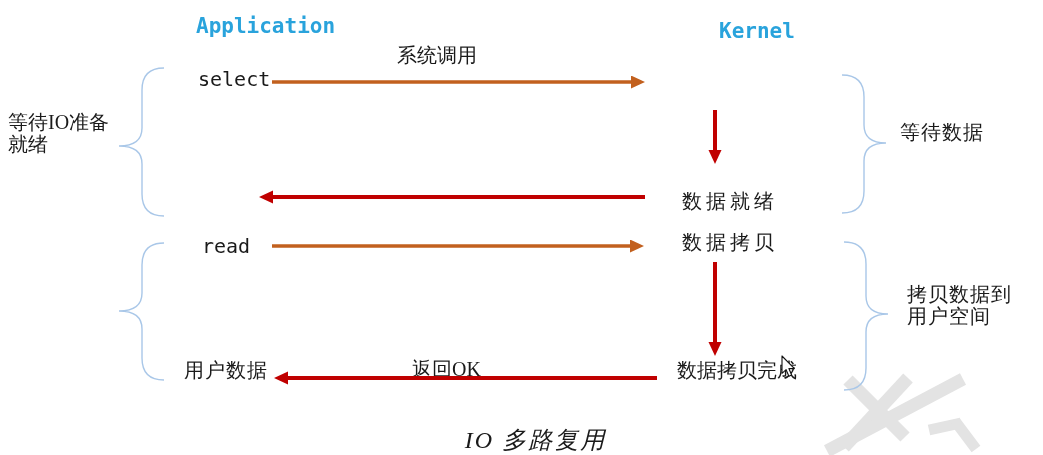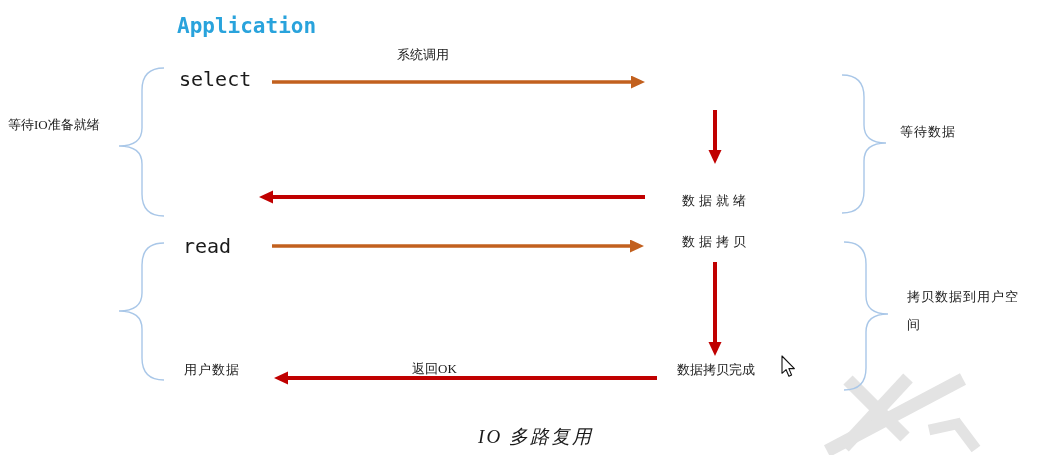--- a/index.html
+++ b/index.html
@@ -15,42 +15,44 @@
     position:relative;
     width:1043px;height:455px;
     background:#ffffff;
     overflow:hidden;
     font-family:"Liberation Serif","DejaVu Serif",serif;
   }
   .txt{position:absolute;white-space:nowrap;color:var(--text_black);line-height:26px;}
   .mono{
     font-family:"DejaVu Sans Mono","Liberation Mono",monospace;
     font-size:20px;
+    margin-left:19px;
   }
   .hdr{color:var(--accent_cyan);font-weight:bold;font-size:21px;}
-  .cjk{font-size:13px;}
+  .cjk{font-size:20px;}
   .sp4{letter-spacing:4px;}
   .sp1{letter-spacing:1px;}
-  .wrap{white-space:normal;word-break:break-all;line-height:28px;}
+  .wrap{white-space:normal;word-break:break-all;line-height:22px;}
   .title-cjk{
     position:absolute;left:0;right:0;top:424px;
     text-align:center;
-    font-size:19px;font-style:italic;letter-spacing:2px;
+    font-size:24px;font-style:italic;letter-spacing:2px;
     color:var(--text_black);
     padding-left:28px;
   }
   svg.overlay{position:absolute;left:0;top:0;z-index:3;pointer-events:none;}
   .stage .txt,.stage .title-cjk{z-index:2;}
 </style>
 </head>
 <body>
 
 <div class="stage">
 
   <div class="txt mono hdr" style="left:177px;top:13px">Application</div>
+  <div class="txt mono hdr" style="left:700px;top:18px">Kernel</div>
 
   <div class="txt mono" style="left:179px;top:66px">select</div>
   <div class="txt mono" style="left:183px;top:233px">read</div>
   <div class="txt cjk sp1" style="left:184px;top:357px">用户数据</div>
 
   <div class="txt cjk" style="left:397px;top:42px">系统调用</div>
   <div class="txt cjk" style="left:412px;top:356px">返回OK</div>
 
   <div class="txt cjk sp4" style="left:682px;top:188px">数据就绪</div>
   <div class="txt cjk sp4" style="left:682px;top:229px">数据拷贝</div>

